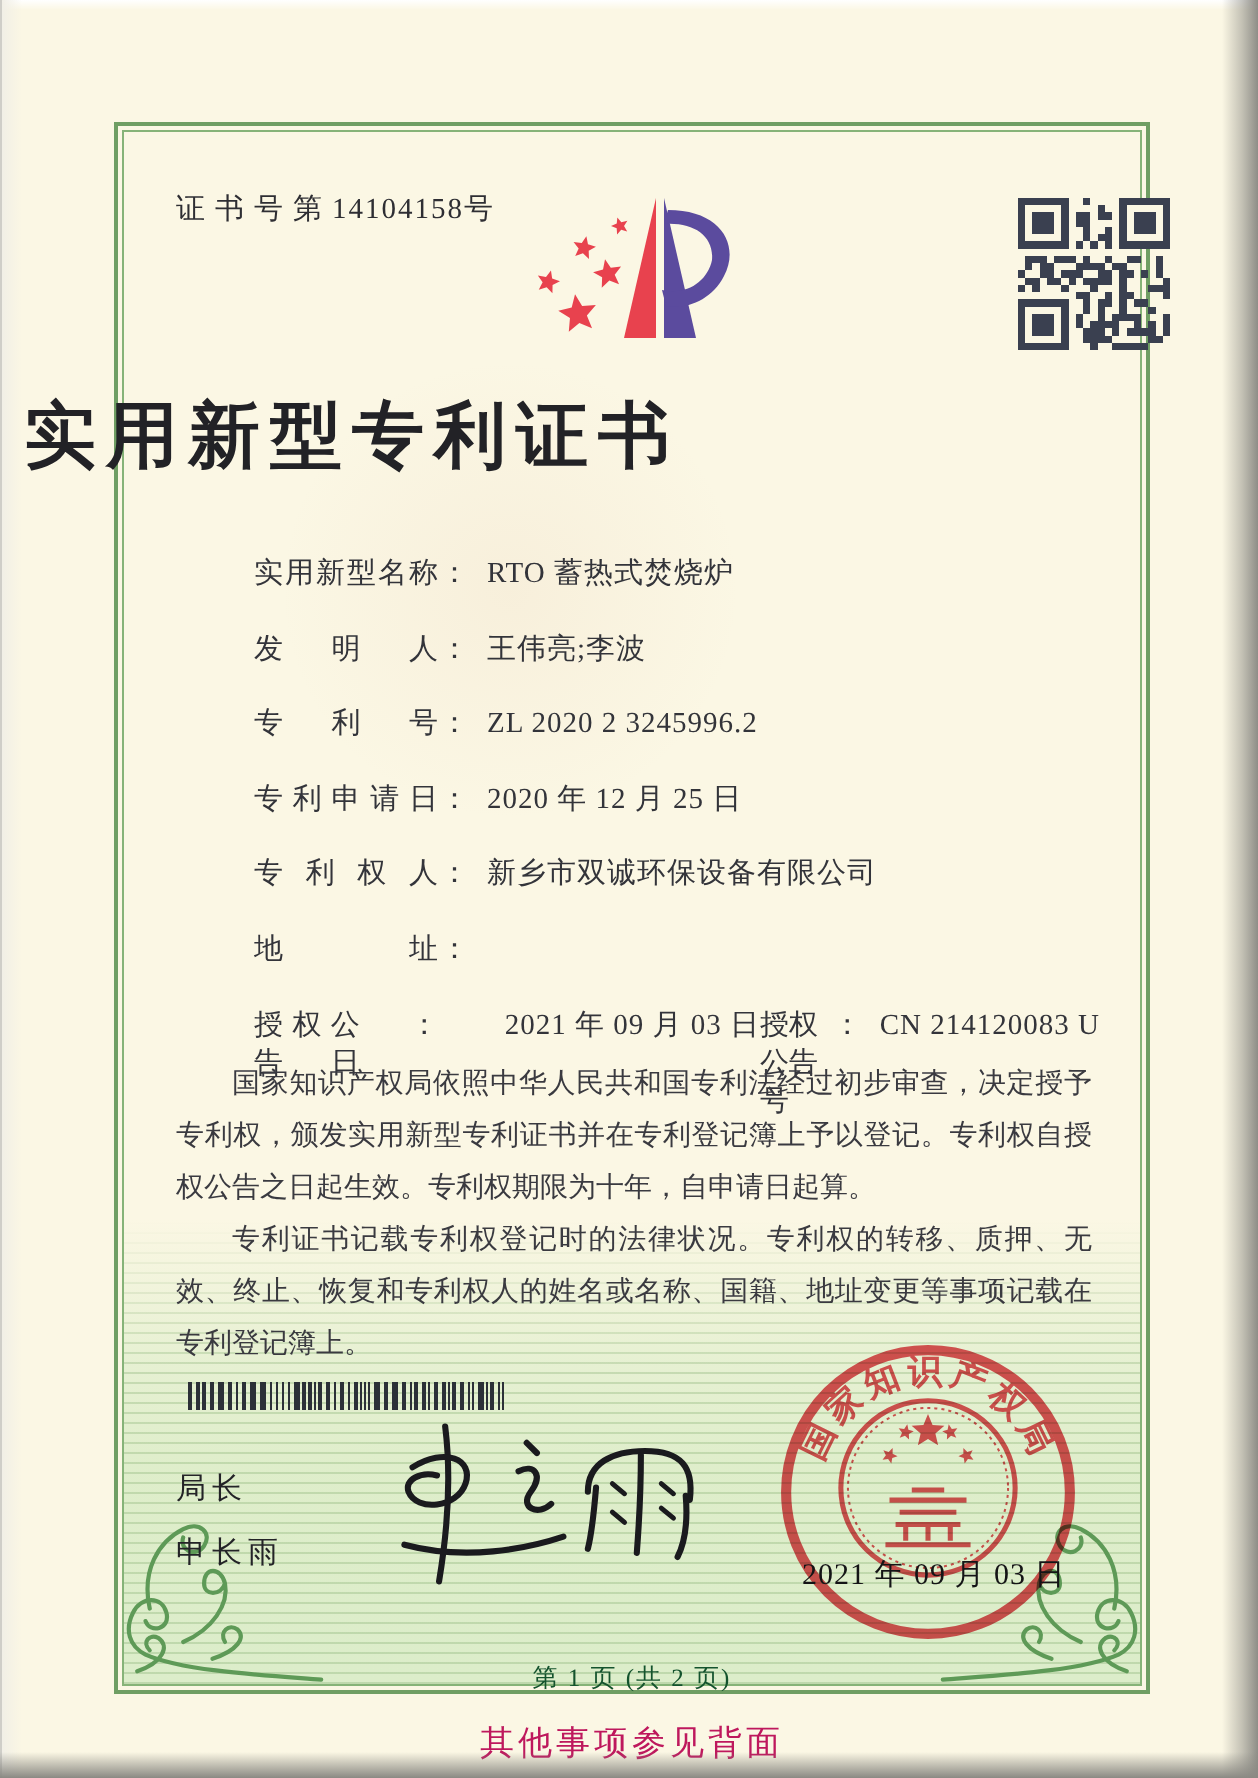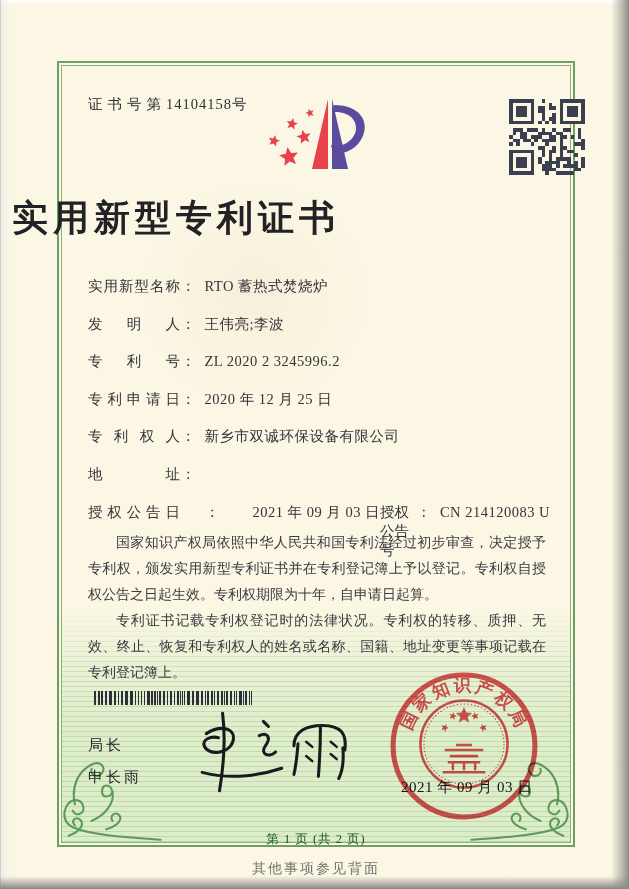--- a/index.html
+++ b/index.html
@@ -31,36 +31,36 @@
   .cert-no .num{letter-spacing:1px;}
   .logo{position:absolute;left:258px;top:97px;width:112px;height:84px;}
   .qr{position:absolute;left:509px;top:99px;width:76px;height:76px;}
   .title{position:absolute;left:0;right:0;top:194px;text-align:left;
          font-size:36px;font-weight:bold;letter-spacing:5px;color:#222226;padding-left:12px;}
   
   .fields{position:absolute;left:88px;top:277px;width:462px;font-size:14.5px;color:#33343a;}
   .frow{display:flex;align-items:baseline;height:37.6px;}
   .fgroup{display:flex;align-items:baseline;}
   .fg1{width:292px;gap:24px;}
-  .flabel{display:inline-block;width:92px;text-align:justify;text-align-last:justify;}
+  .flabel{display:inline-block;width:92px;text-align:justify;text-align-last:justify;margin-left:39px;}
   .flabel2{display:inline-block;font-family:Liberation Serif, serif;}
   .fcolon{margin:0 9px 0 1px;}
   .fvalue{letter-spacing:.5px;white-space:nowrap;}
   
   .paras{position:absolute;left:88px;top:530px;width:458px;font-size:14px;line-height:26px;
          text-align:justify;color:#3a3a40;}
   .paras p{margin:0;text-indent:2em;}
   
   .barcode{position:absolute;left:94px;top:691px;width:162px;height:14px;}
   .director{position:absolute;left:88px;top:729px;font-size:15px;line-height:32px;letter-spacing:3px;color:#232327;}
   .signature{position:absolute;left:192px;top:706px;width:158px;height:94px;z-index:3;}
   .seal{position:absolute;left:388px;top:670px;width:152px;height:152px;z-index:4;mix-blend-mode:multiply;opacity:.93;}
   .seal-date{position:absolute;left:401px;top:778px;font-size:15px;color:#141416;z-index:5;letter-spacing:.5px;}
   .page-no{position:absolute;left:57px;width:518px;top:831px;text-align:center;font-size:12.5px;color:#14532d;letter-spacing:1px;}
-  .back-note{position:absolute;left:57px;width:518px;top:860px;text-align:center;font-size:14px;color:#737373;letter-spacing:2px;}
+  .back-note{position:absolute;left:57px;width:518px;top:860px;text-align:center;font-size:17px;color:#be185d;letter-spacing:2px;}
 </style>
 </head>
 <body>
 
 <div class="page">
 
   <div class="stain"></div>
 
   <div class="frame">
     <div class="frame-inner"></div>

